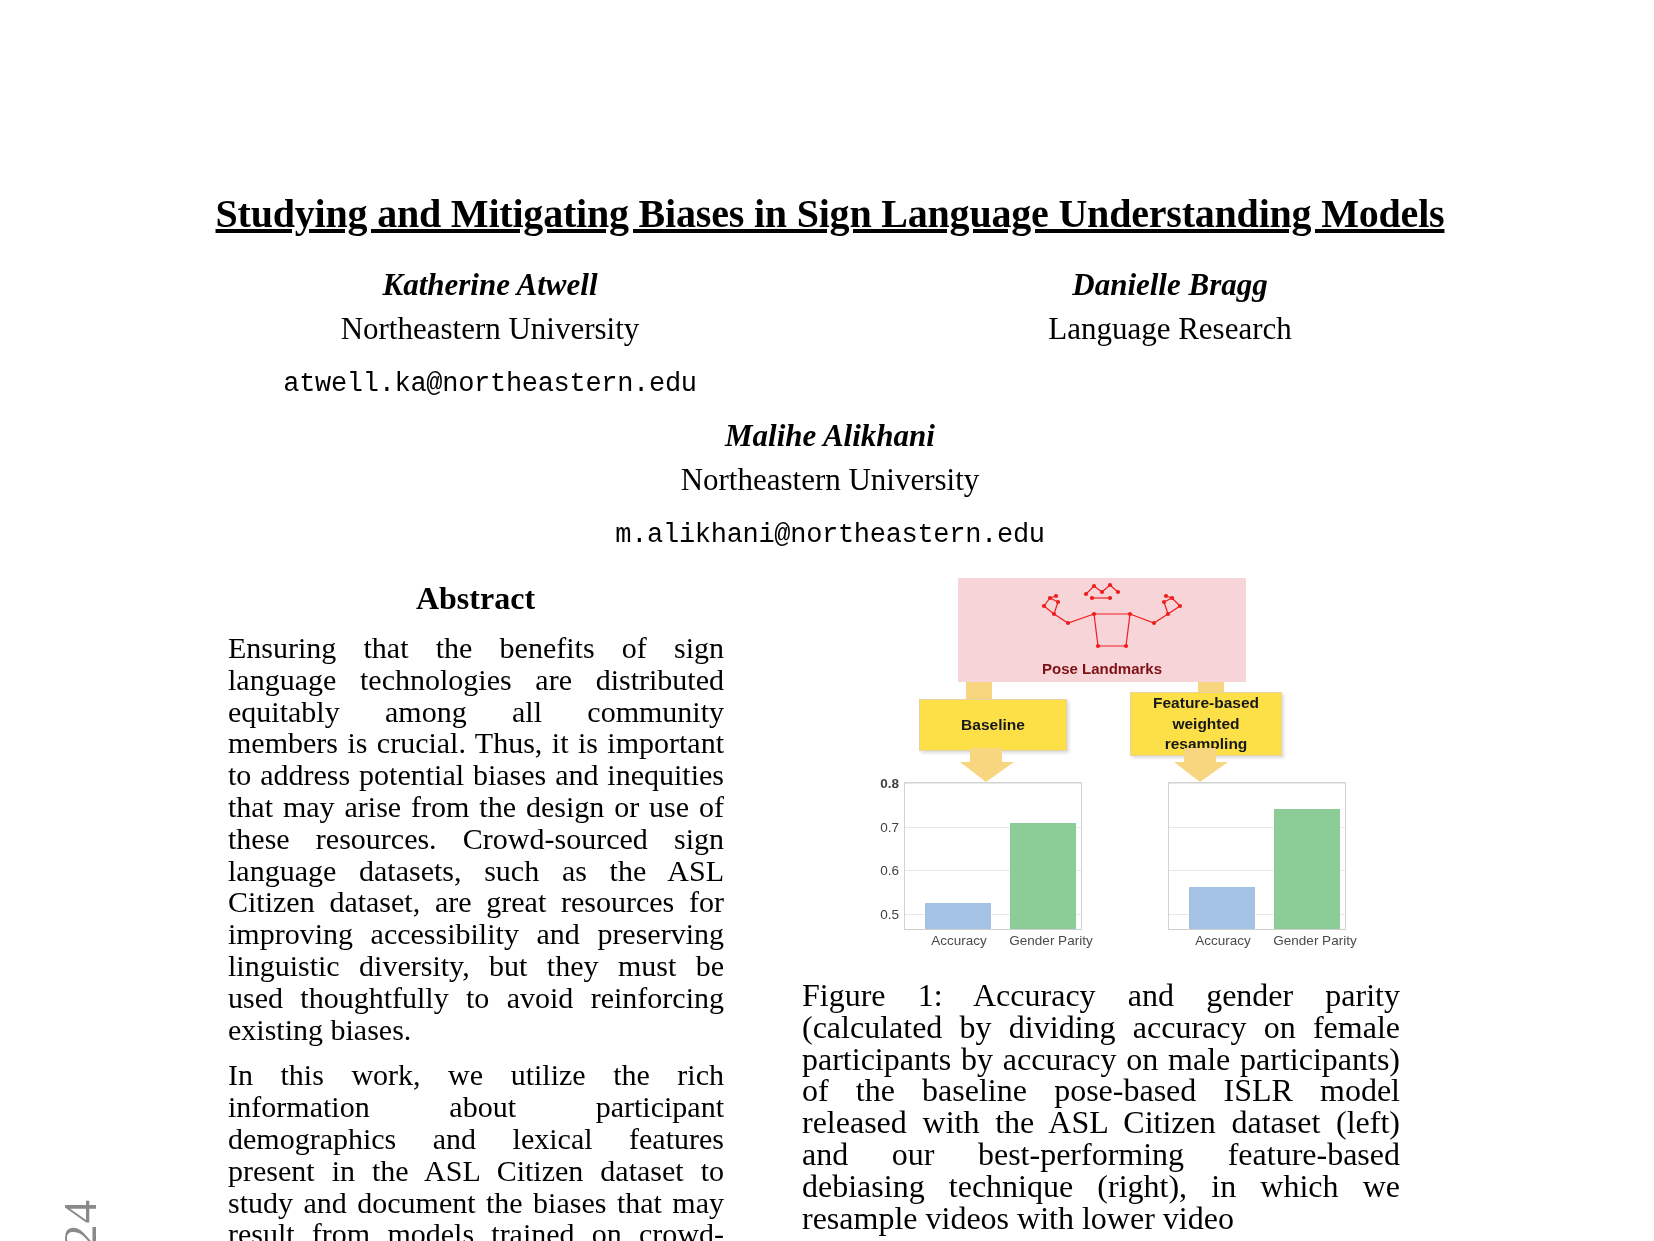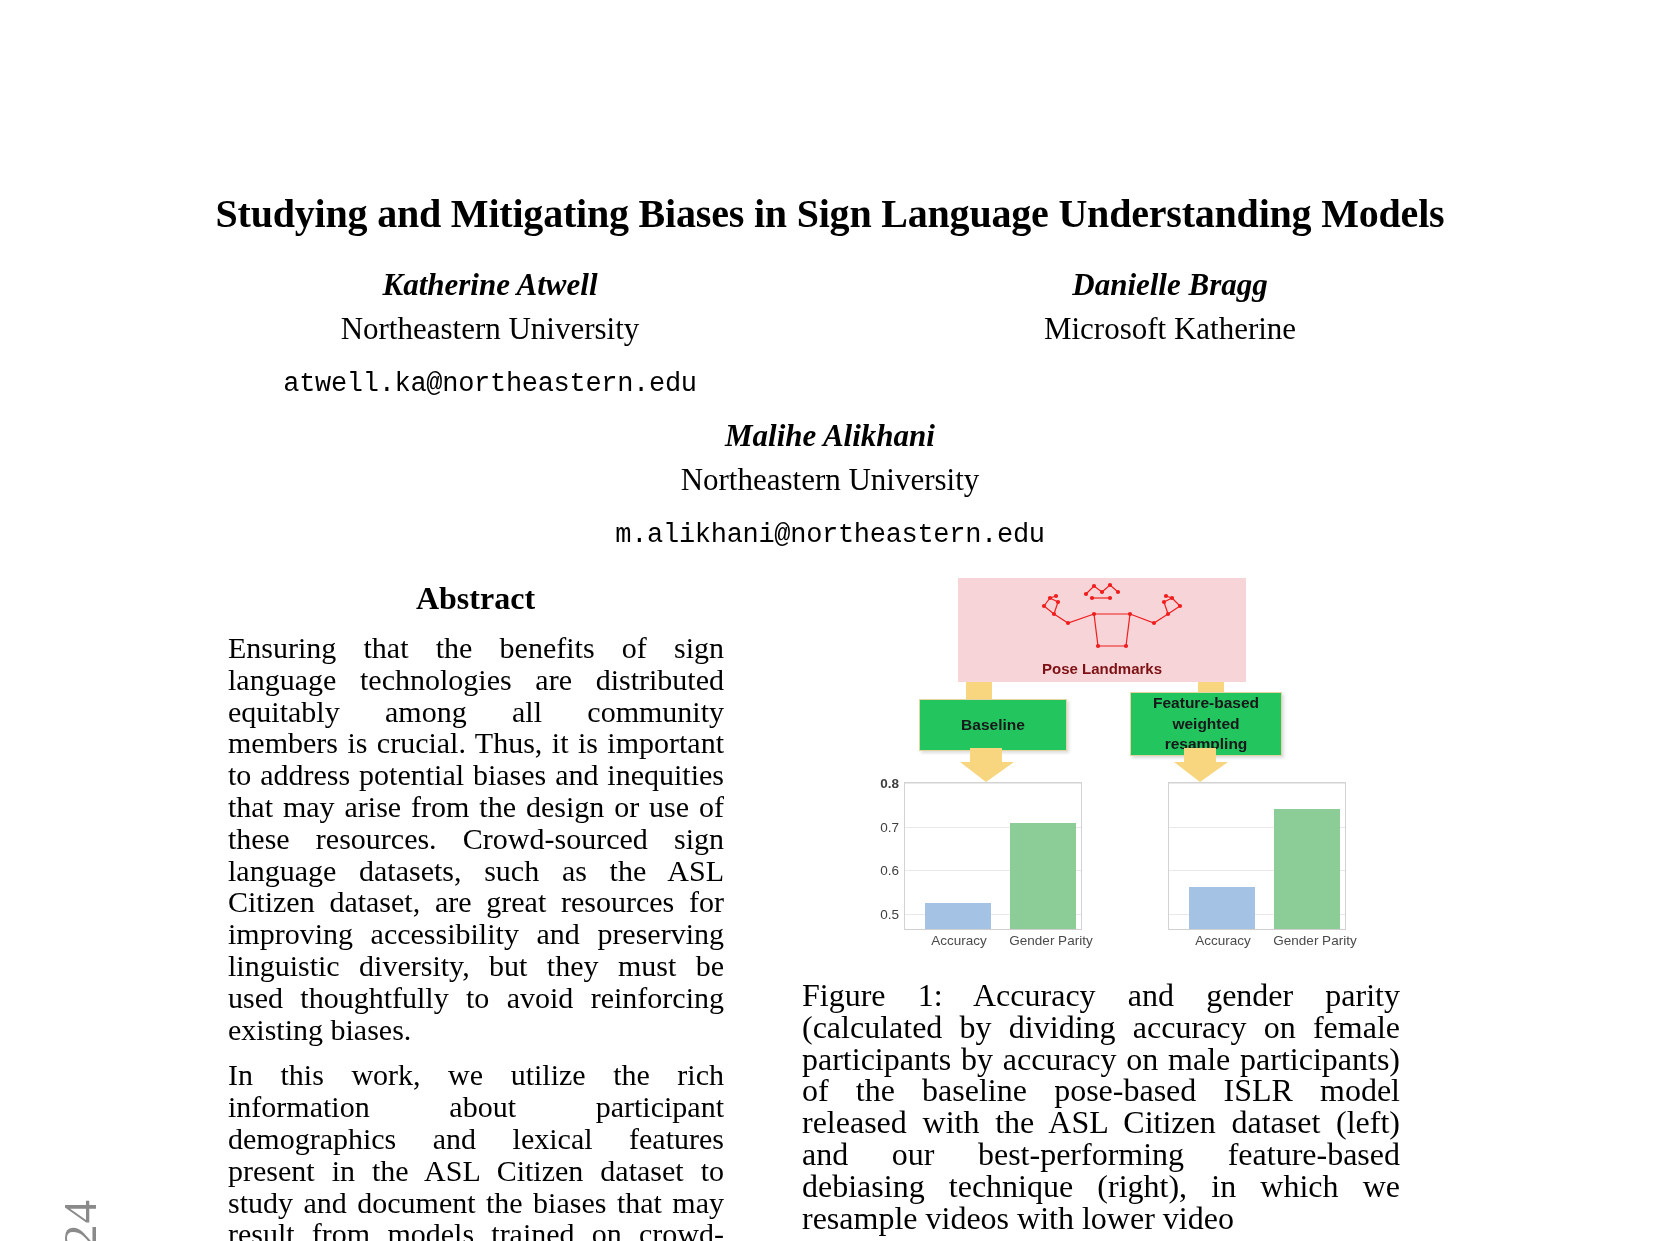--- a/index.html
+++ b/index.html
@@ -51,20 +51,21 @@
   #title {
     position: absolute;
     left: 150px;
     top: 190px;
     width: 1360px;
     text-align: center;
     font-size: 40px;
     font-weight: bold;
     line-height: 1.2;
     letter-spacing: -0.2px;
+    text-decoration: underline;
   }
 
   
   .author-row {
     position: absolute;
     display: flex;
     width: 1360px;
     left: 150px;
   }
   #author-row-1 { top: 265px; }
@@ -154,21 +155,21 @@
     text-align: center;
     font-family: "Liberation Sans", "DejaVu Sans", sans-serif;
     font-size: 15px;
     font-weight: bold;
     color: #7d1114;
   }
 
   
   .flow-box {
     position: absolute;
-    background: #22c55e;
+    background: #fde047;
     border: 1px solid #e4d4a4;
     font-family: "Liberation Sans", "DejaVu Sans", sans-serif;
     font-size: 15.5px;
     font-weight: bold;
     color: #17181a;
     display: flex;
     align-items: center;
     justify-content: center;
     text-align: center;
     line-height: 1.32;
@@ -270,21 +271,21 @@
   <div id="title">Studying and Mitigating Biases in Sign Language Understanding Models</div>
 
   <div class="author-row" id="author-row-1">
     <div class="author-block">
       <div class="author-name">Katherine Atwell</div>
       <div class="author-affil">Northeastern University</div>
       <div class="author-email">atwell.ka@northeastern.edu</div>
     </div>
     <div class="author-block">
       <div class="author-name">Danielle Bragg</div>
-      <div class="author-affil">Microsoft Katherine</div>
+      <div class="author-affil">Language Research</div>
     </div>
   </div>
 
   <div class="author-row" id="author-row-2">
     <div class="author-block">
       <div class="author-name">Malihe Alikhani</div>
       <div class="author-affil">Northeastern University</div>
       <div class="author-email">m.alikhani@northeastern.edu</div>
     </div>
   </div>

